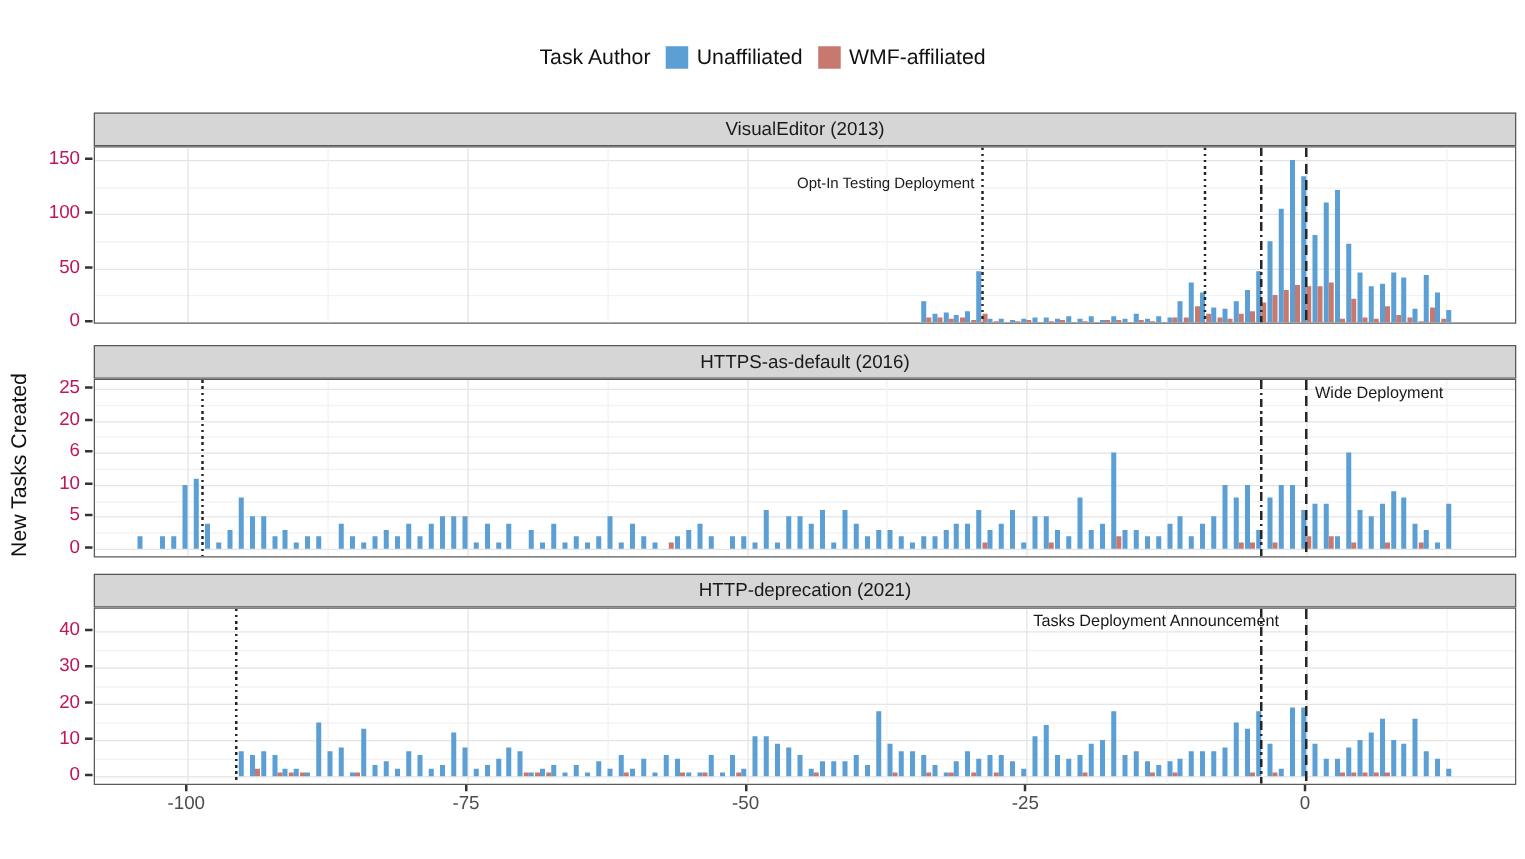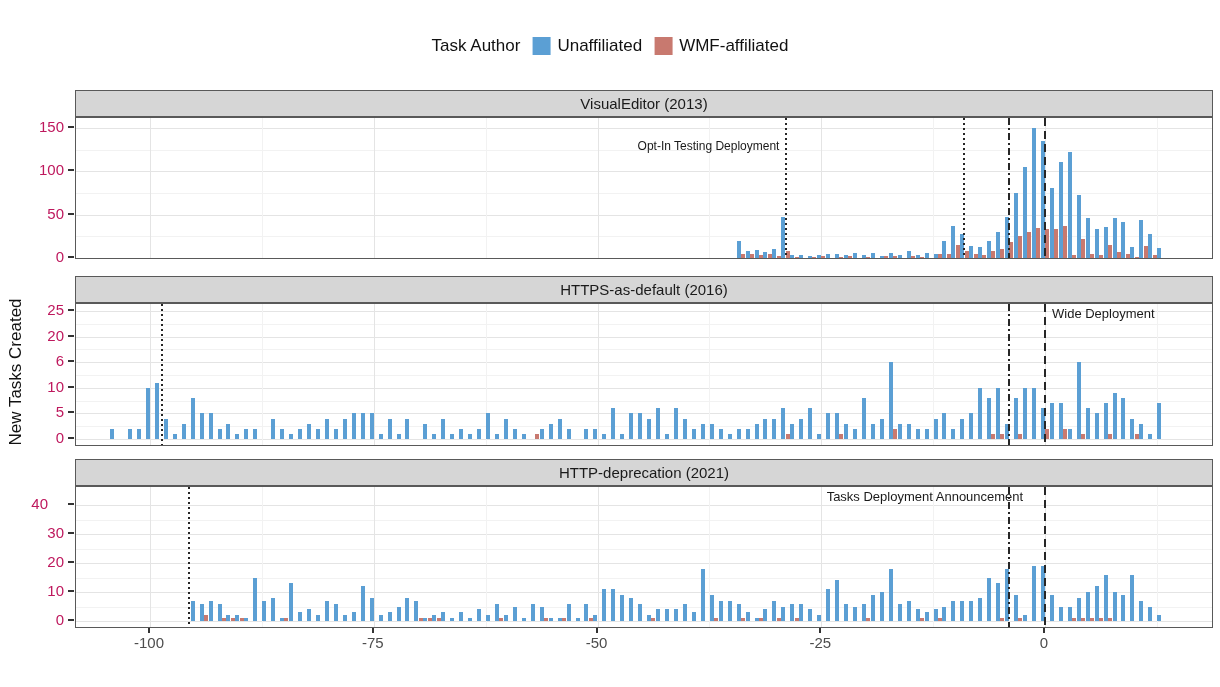--- a/index.html
+++ b/index.html
@@ -508,21 +508,21 @@
         <div class="anno" style="top: 2px; font-size: 13px; right: 188.8px;">Tasks Deployment Announcement</div>
       </div>
       <div class="ytick" style="left: 24px; top: 611px;">0</div>
       <div class="ytick-mark" style="left: 68px; top: 619px;"></div>
       <div class="ytick" style="left: 24px; top: 582px;">10</div>
       <div class="ytick-mark" style="left: 68px; top: 590px;"></div>
       <div class="ytick" style="left: 24px; top: 553px;">20</div>
       <div class="ytick-mark" style="left: 68px; top: 561px;"></div>
       <div class="ytick" style="left: 24px; top: 524px;">30</div>
       <div class="ytick-mark" style="left: 68px; top: 532px;"></div>
-      <div class="ytick" style="left: 8px; top: 495px;">40</div>
+      <div class="ytick" style="left: 24px; top: 495px;">40</div>
       <div class="ytick-mark" style="left: 68px; top: 503px;"></div>
       <div class="xtick-mark" style="left: 148px; top: 628px;"></div>
       <div class="xtick" style="left: 119px; top: 634px;">-100</div>
       <div class="xtick-mark" style="left: 371.75px; top: 628px;"></div>
       <div class="xtick" style="left: 342.75px; top: 634px;">-75</div>
       <div class="xtick-mark" style="left: 595.5px; top: 628px;"></div>
       <div class="xtick" style="left: 566.5px; top: 634px;">-50</div>
       <div class="xtick-mark" style="left: 819.25px; top: 628px;"></div>
       <div class="xtick" style="left: 790.25px; top: 634px;">-25</div>
       <div class="xtick-mark" style="left: 1043px; top: 628px;"></div>

